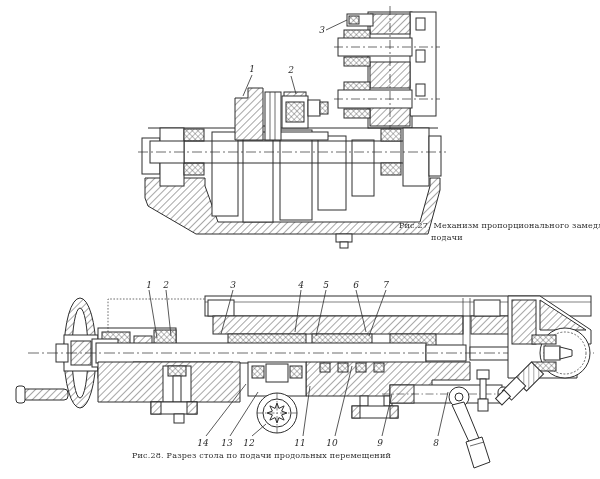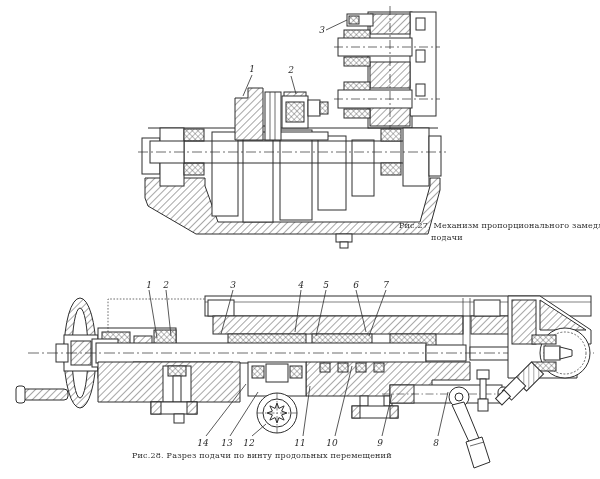--- a/index.html
+++ b/index.html
@@ -261,15 +261,15 @@
       <text class="plabel" x="380" y="446" text-anchor="middle" stroke="none">9</text>
       <text class="plabel" x="436" y="446" text-anchor="middle" stroke="none">8</text>
     </g>
   </g>
 </svg>
 
 <div class="caption" style="left:399px;top:220px;">
   <div>Рис.27. Механизм пропорционального замедления</div>
   <div class="cap-line2">подачи</div>
 </div>
-<div class="caption" style="left:132px;top:450px;">Рис.28. Разрез подачи по винту продольных перемещений</div>
+<div class="caption" style="left:132px;top:450px;">Рис.28. Разрез стола по подачи продольных перемещений</div>
 
 </div>
 
 </body></html>

